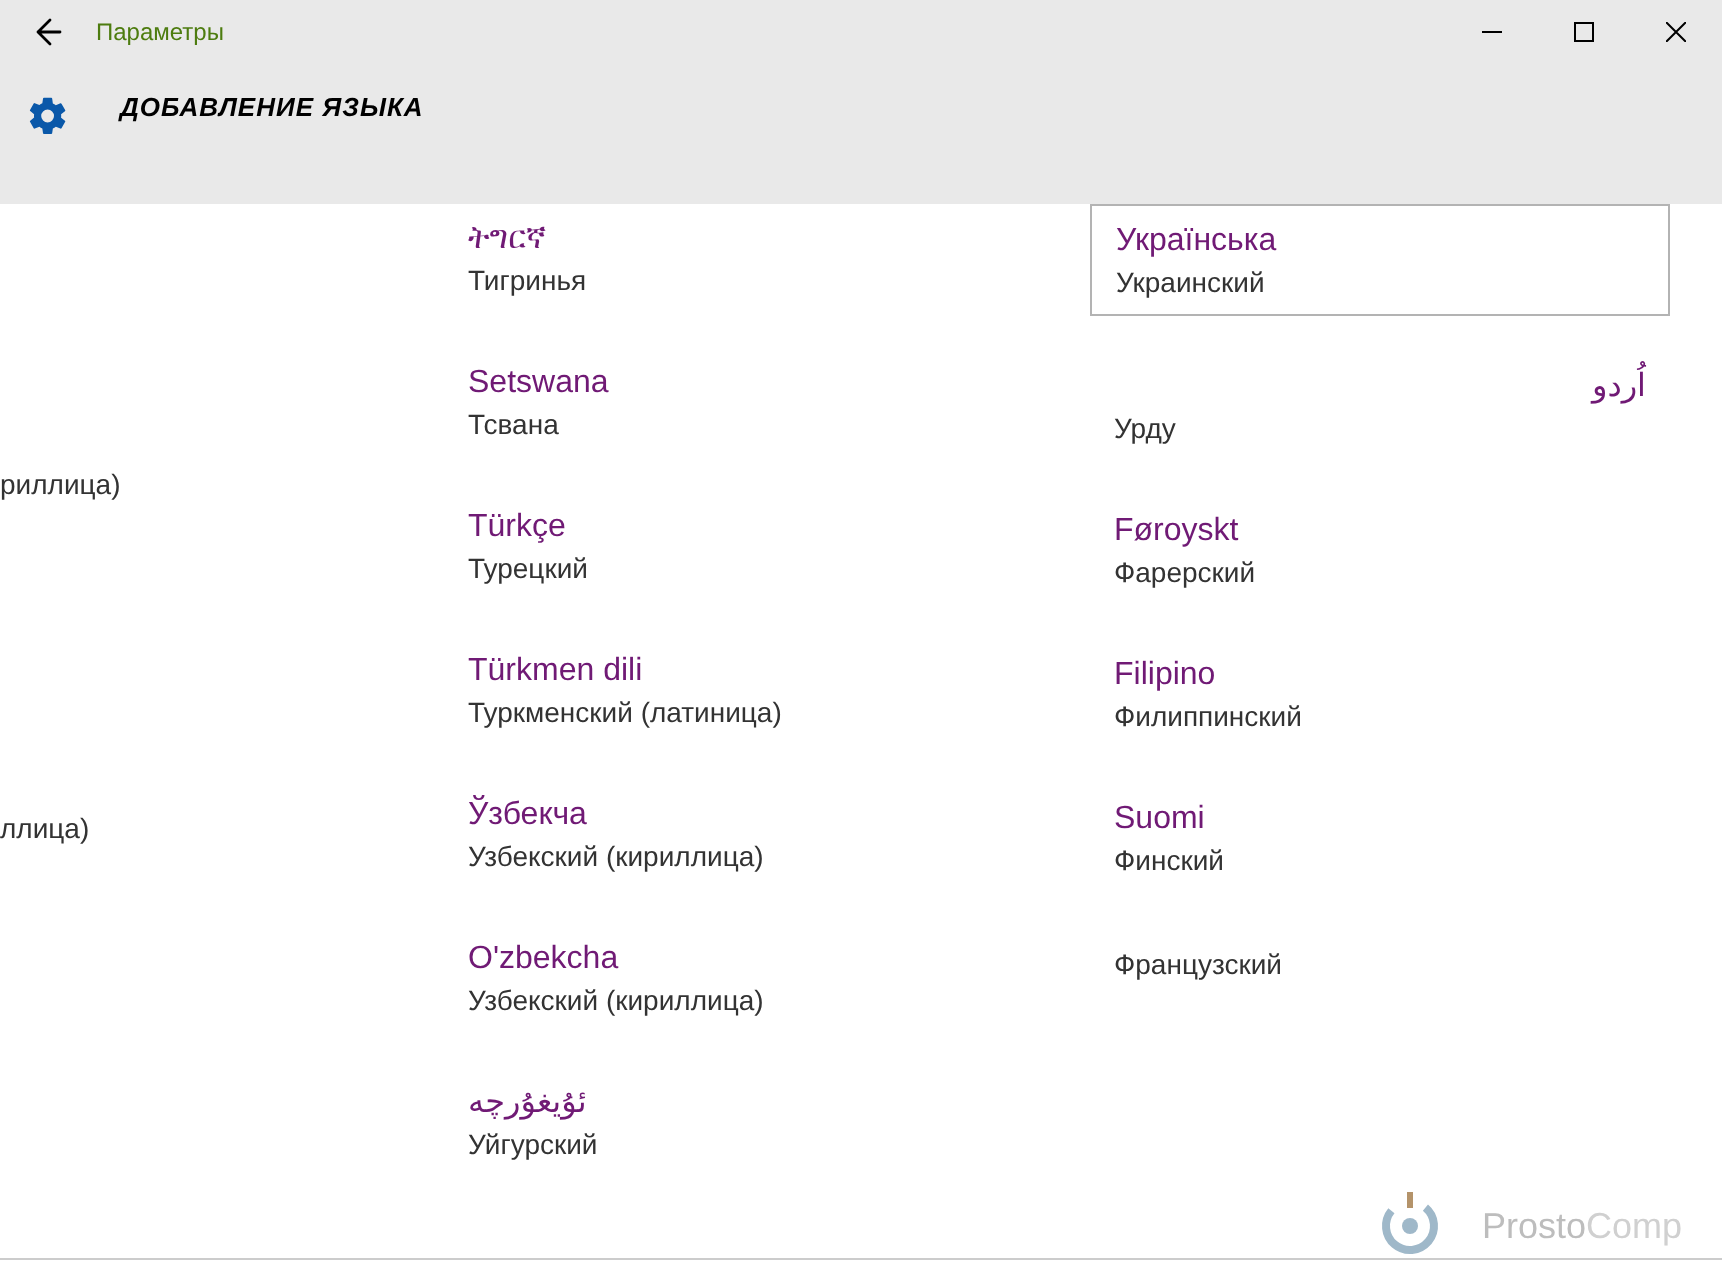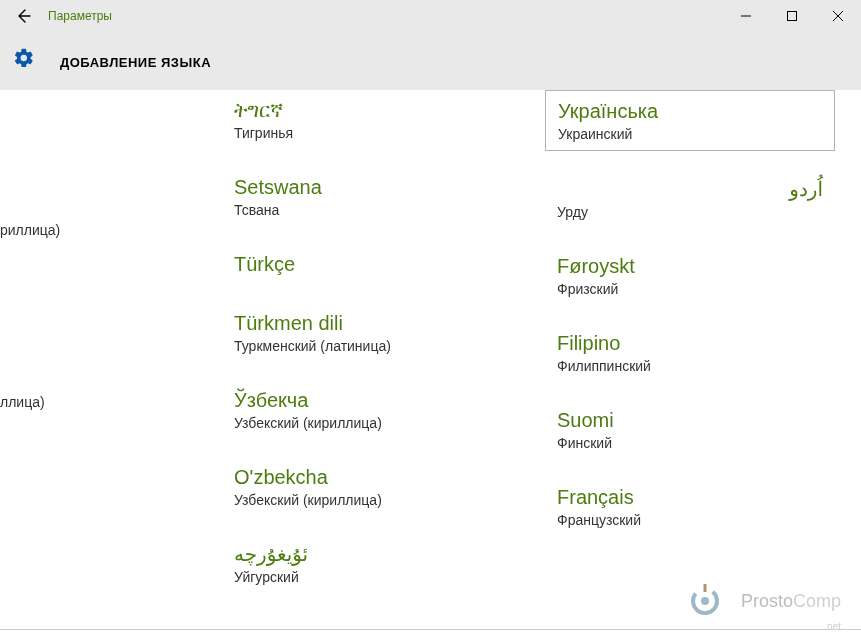--- a/index.html
+++ b/index.html
@@ -38,23 +38,24 @@
   .caption-btn {
     width: 46px;
     height: 32px;
     display: flex;
     align-items: center;
     justify-content: center;
     cursor: pointer;
   }
   .header {
     background: #e9e9e9;
-    padding: 14px 0 20px 12px;
-    display: flex;
-    align-items: flex-end;
+    padding: 14px 0 32px 12px;
+    display: flex;
+    align-items: flex-start;
+    font-style: italic;
   }
   .gear {
     width: 24px;
     height: 24px;
     display: flex;
     align-items: center;
     justify-content: center;
     color: #0a58a9;
     margin-right: 24px;
   }
@@ -90,22 +91,22 @@
   .lang-item {
     padding: 8px 12px 8px 12px;
     margin-bottom: 18px;
     cursor: pointer;
   }
   .lang-item.selected {
     border: 1px solid #b3b3b3;
     background: #fff;
   }
   .lang-native {
-    font-size: 20px;
-    color: #4d7c0f;
+    font-size: 16px;
+    color: #701a75;
     line-height: 1.25;
   }
   .lang-local {
     font-size: 14px;
     color: #333;
     margin-top: 2px;
   }
   .cutoff-item {
     padding: 6px 0;
     margin-bottom: 18px;
@@ -199,20 +200,21 @@
     <div class="lang-item">
       <div class="lang-native">ትግርኛ</div>
       <div class="lang-local">Тигринья</div>
     </div>
     <div class="lang-item">
       <div class="lang-native">Setswana</div>
       <div class="lang-local">Тсвана</div>
     </div>
     <div class="lang-item">
       <div class="lang-native">Türkçe</div>
+      <div class="lang-local">Турецкий</div>
     </div>
     <div class="lang-item">
       <div class="lang-native">Türkmen dili</div>
       <div class="lang-local">Туркменский (латиница)</div>
     </div>
     <div class="lang-item">
       <div class="lang-native">Ўзбекча</div>
       <div class="lang-local">Узбекский (кириллица)</div>
     </div>
     <div class="lang-item">
@@ -229,32 +231,31 @@
     <div class="lang-item selected">
       <div class="lang-native">Українська</div>
       <div class="lang-local">Украинский</div>
     </div>
     <div class="lang-item">
       <div class="lang-native" dir="rtl" style="text-align:right;">اُردو</div>
       <div class="lang-local">Урду</div>
     </div>
     <div class="lang-item">
       <div class="lang-native">Føroyskt</div>
-      <div class="lang-local">Фризский</div>
+      <div class="lang-local">Фарерский</div>
     </div>
     <div class="lang-item">
       <div class="lang-native">Filipino</div>
       <div class="lang-local">Филиппинский</div>
     </div>
     <div class="lang-item">
       <div class="lang-native">Suomi</div>
       <div class="lang-local">Финский</div>
     </div>
     <div class="lang-item">
-      <div class="lang-native">Français</div>
       <div class="lang-local">Французский</div>
     </div>
   </div>
 
   <div class="watermark">
     <svg width="34" height="34" viewBox="0 0 34 34">
       <circle cx="17" cy="17" r="12" stroke="#9fb8c9" stroke-width="4" fill="none" stroke-dasharray="56 20" transform="rotate(-50 17 17)"></circle>
       <circle cx="17" cy="17" r="4" fill="#9fb8c9"></circle>
       <rect x="15.5" y="0" width="3" height="8" fill="#b4936a"></rect>
     </svg>

